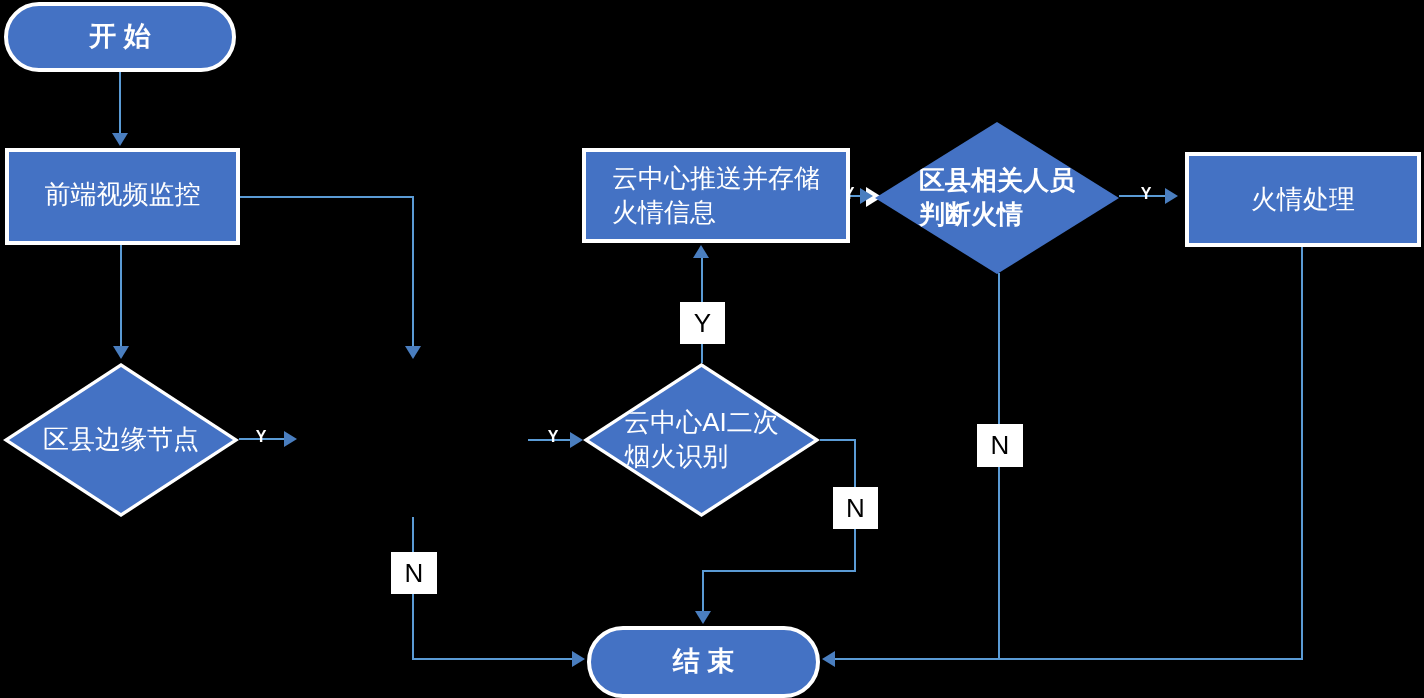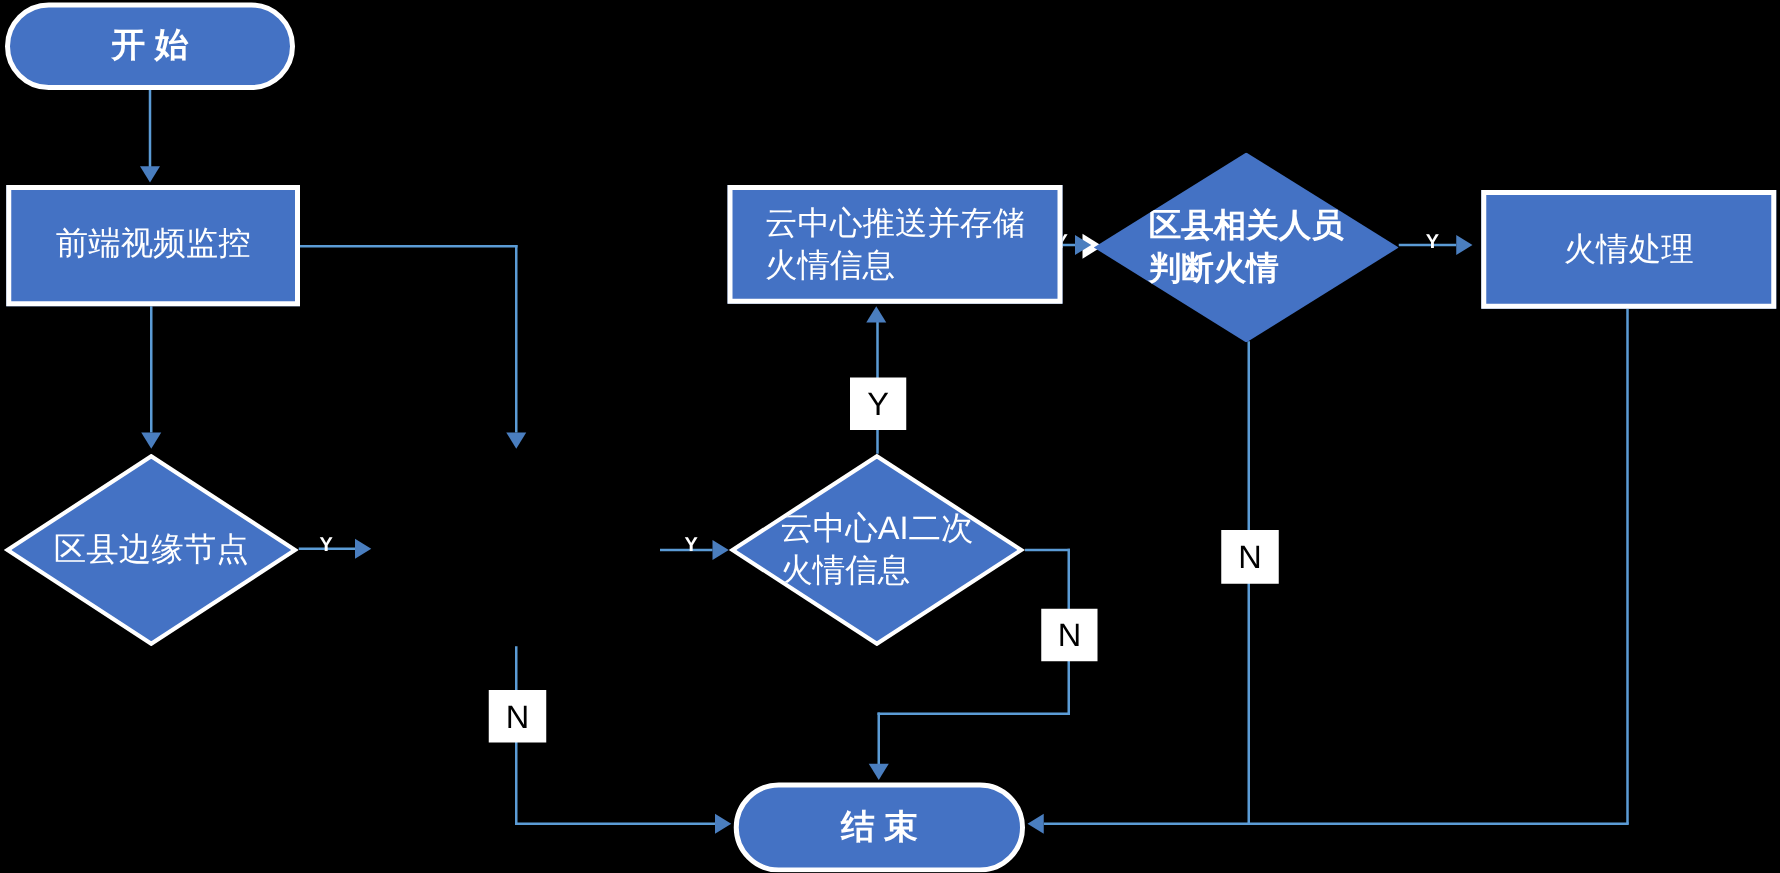--- a/index.html
+++ b/index.html
@@ -137,21 +137,21 @@
   <div class="diamond-outer" style="left:3px;top:363px;width:236px;height:154px;">
     <div class="diamond-inner">
       <span class="nlabel">区县边缘节点</span>
     </div>
   </div>
 
 
   <div class="diamond-outer" style="left:583px;top:363px;width:237px;height:154px;">
     <div class="diamond-inner">
       <span class="nlabel">云中心AI二次
-火情信息</span>
+烟火识别</span>
     </div>
   </div>
 
   <div class="node rect" style="left:582px;top:148px;width:268px;height:95px;">
     <span class="nlabel">云中心推送并存储
 火情信息</span>
   </div>
 
   <div class="diamond-plain" style="left:875px;top:122px;width:244px;height:152px;font-weight:bold;">
     <span class="nlabel">区县相关人员

